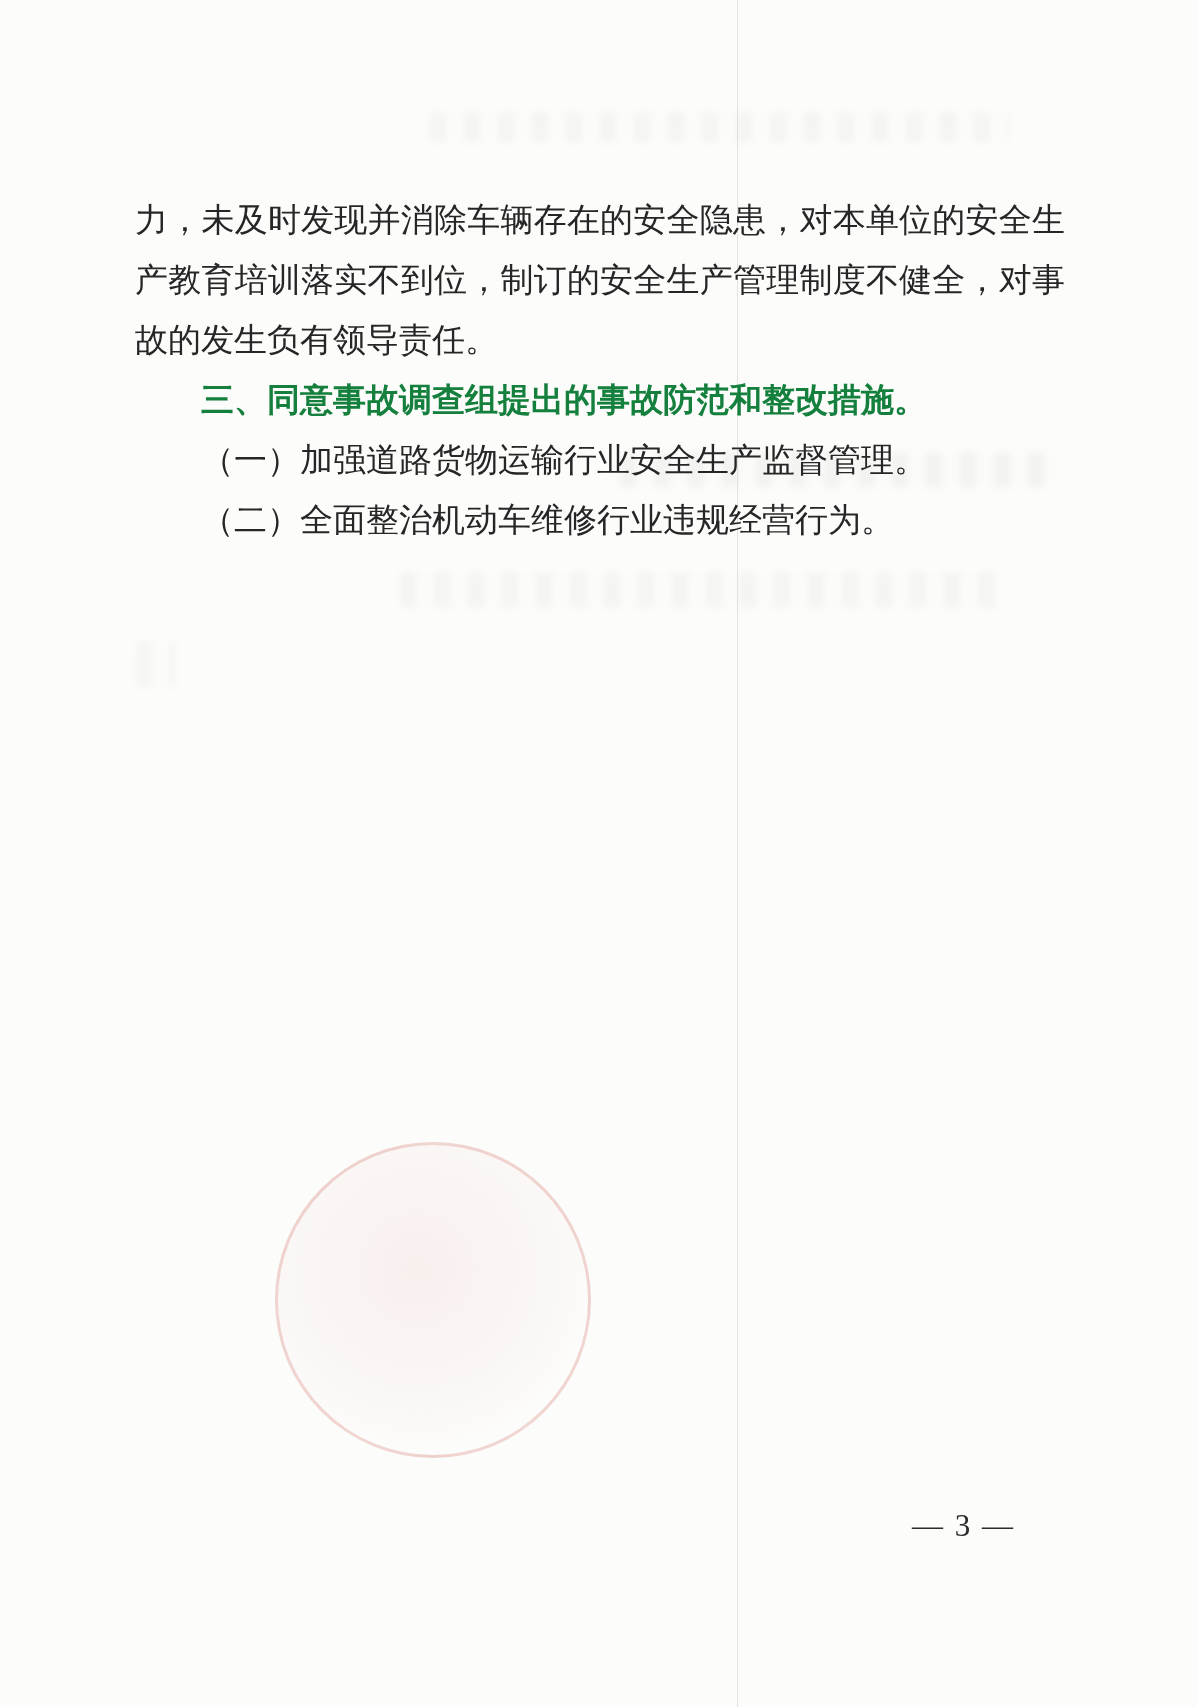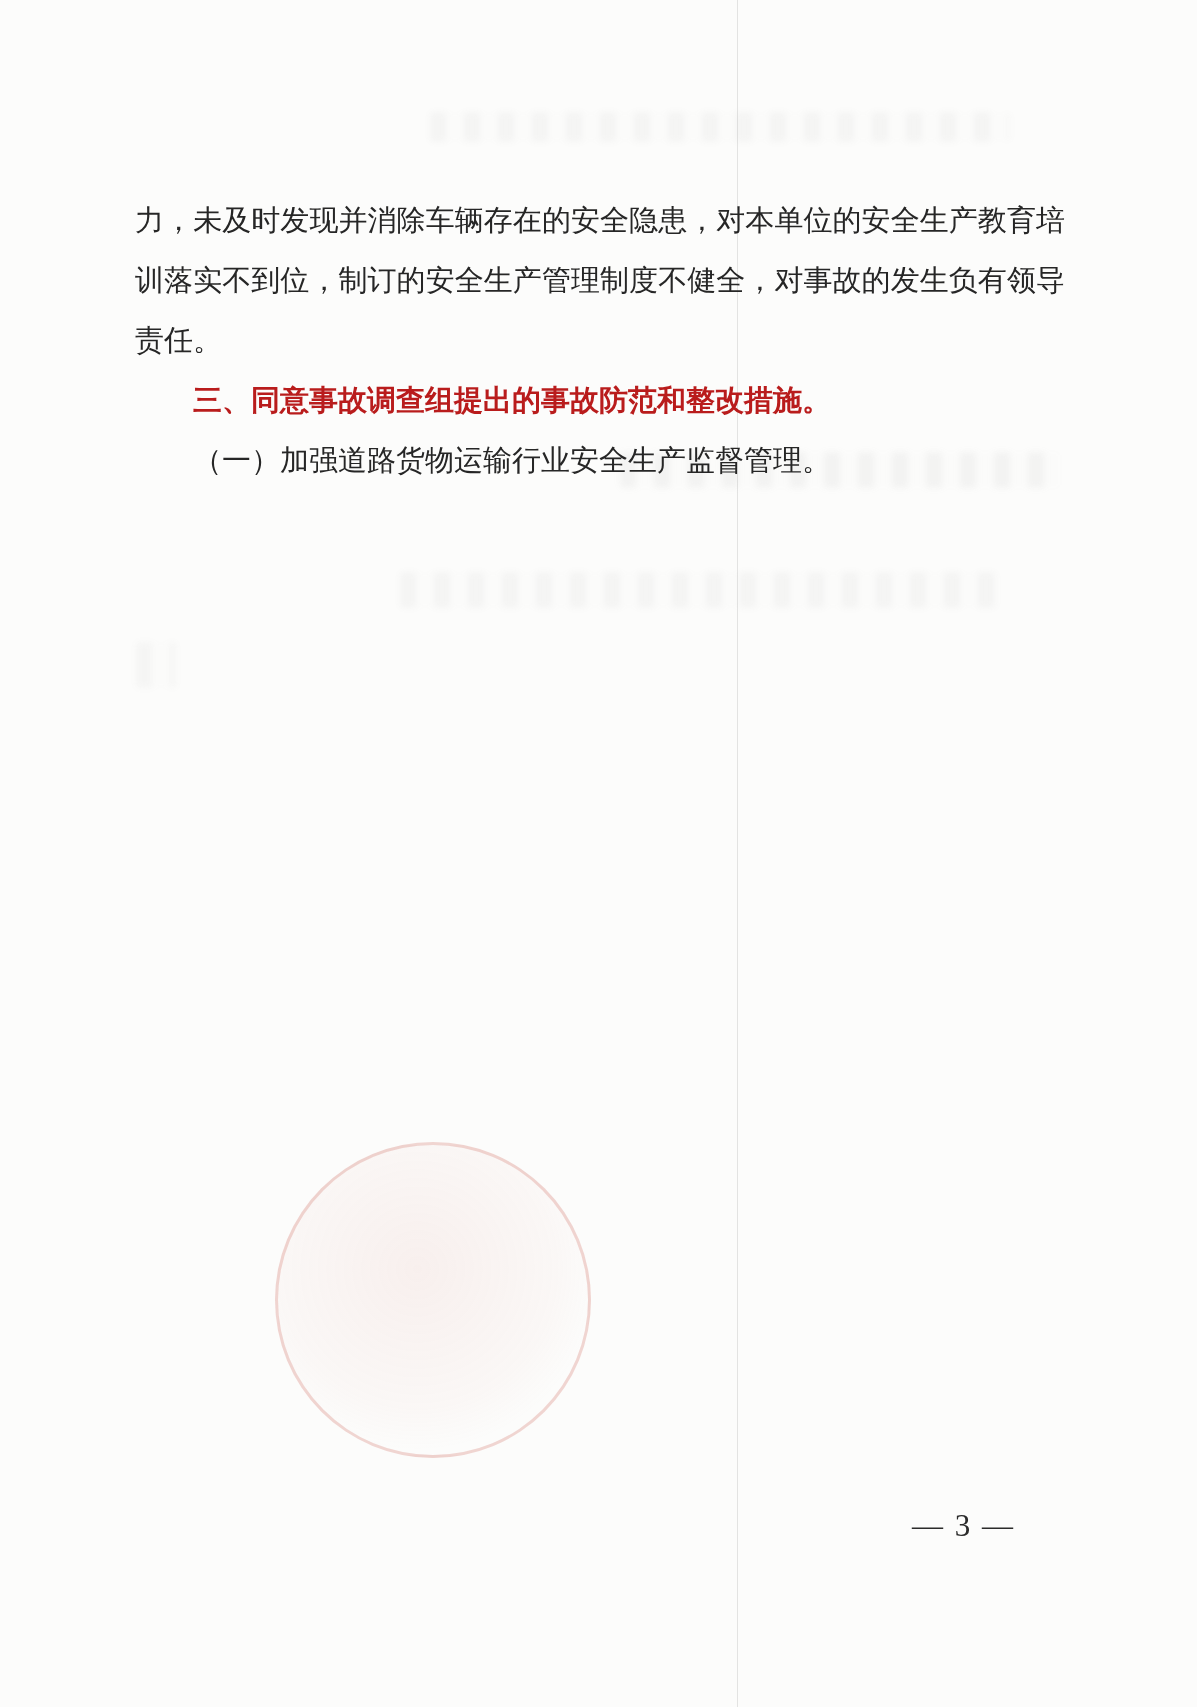--- a/index.html
+++ b/index.html
@@ -55,31 +55,31 @@
                 rgba(214, 132, 121, 0.0) 72%);
   }
   .content {
     position: absolute;
     left: 135px;
     top: 190px;
     width: 930px;
   }
   .content p {
     margin: 0;
-    font-size: 29px;
+    font-size: 33px;
     line-height: 60px;
     text-align: justify;
     text-justify: inter-character;
     letter-spacing: 0;
   }
   .content p.indent { text-indent: 2em; }
   .content p.heading {
     font-family: "Liberation Sans", "DejaVu Sans", sans-serif;
     font-weight: bold;
-    color: #b91c1c;
+    color: #15803d;
   }
   .content p.subheading { font-weight: 500; }
   .page-number {
     position: absolute;
     top: 1502px;
     right: 182px;
     font-size: 31px;
     line-height: 48px;
     letter-spacing: 2px;
     color: #2b2b2b;
@@ -97,17 +97,18 @@
   <div class="bleed b2"></div>
   <div class="bleed b3"></div>
   <div class="bleed b4"></div>
 
   <div class="stamp"></div>
 
   <div class="content">
     <p class="body">力，未及时发现并消除车辆存在的安全隐患，对本单位的安全生产教育培训落实不到位，制订的安全生产管理制度不健全，对事故的发生负有领导责任。</p>
     <p class="heading indent">三、同意事故调查组提出的事故防范和整改措施。</p>
     <p class="subheading indent">（一）加强道路货物运输行业安全生产监督管理。</p>
+    <p class="subheading indent">（二）全面整治机动车维修行业违规经营行为。</p>
   </div>
 
   <div class="page-number">— 3 —</div>
 
 </div>
 
 </body></html>

